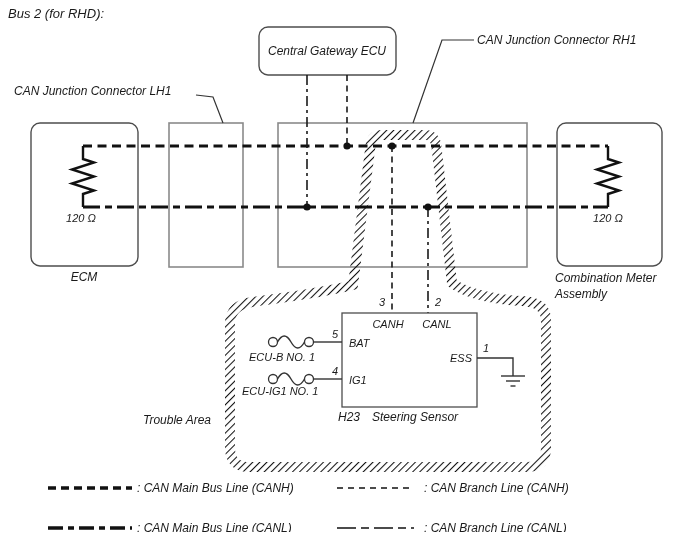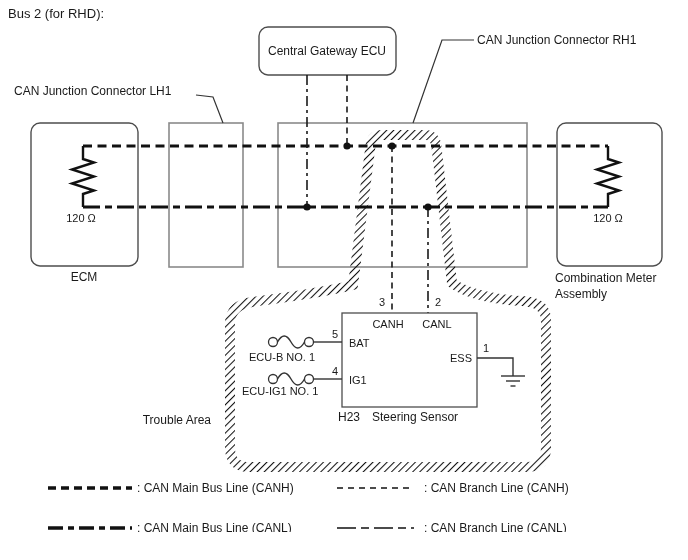--- a/index.html
+++ b/index.html
@@ -1,18 +1,18 @@
 <!DOCTYPE html>
 <html><head>
 <meta charset="utf-8">
 <style>
   html,body { margin:0; padding:0; background:#ffffff; }
   .stage {
     position:relative; width:688px; height:532px; background:#ffffff;
-    font-family:"Liberation Sans", sans-serif; overflow:hidden;
+    font-family:"Liberation Sans", sans-serif; overflow:hidden;font-style:italic;
   }
   svg { position:absolute; left:0; top:0; }
   svg text { fill:#1a1a1a; font-family:"Liberation Sans", sans-serif; }
   .t13 { font-size:13px; }
   .t12 { font-size:12px; }
   .t11 { font-size:11px; }
   .box-round { fill:none; stroke:#4d4d4d; stroke-width:1.4; }
   .box-junction { fill:none; stroke:#8a8a8a; stroke-width:1.6; }
   .box-sensor { fill:none; stroke:#4d4d4d; stroke-width:1.3; }
   .bus-h { fill:none; stroke:#111111; stroke-width:3.2; stroke-dasharray:9 5.5; }

